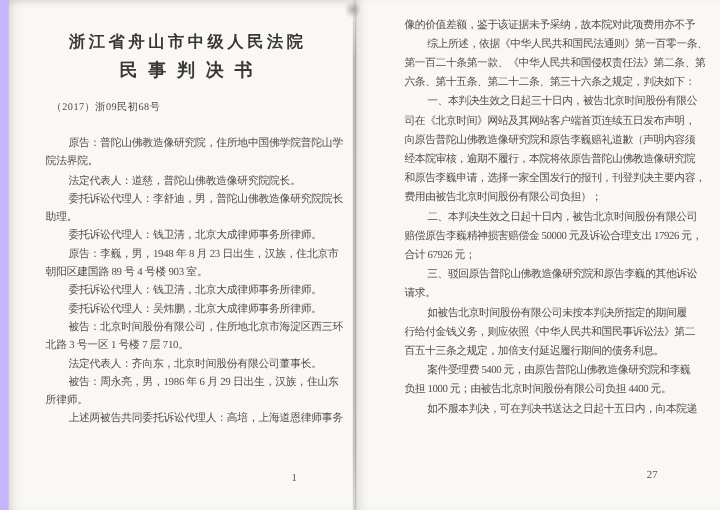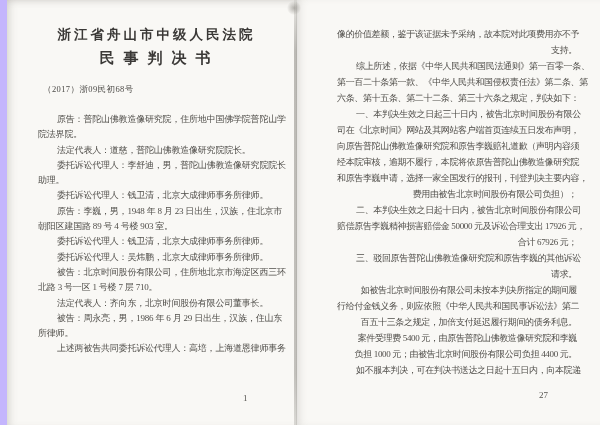--- a/index.html
+++ b/index.html
@@ -28,21 +28,21 @@
     font-weight:bold; font-size:15px; letter-spacing:9px; text-indent:9px; color:#3a3836;
   }
   .caseno {
     position:absolute; top:84px; left:36px; width:209px; 
     font-size:8.5px; letter-spacing:.4px; color:#4c4a47;
   }
   .body { position:absolute; color:#504e4a; }
   .body .line { white-space:nowrap; }
   .body .line.indent { padding-left:19px; }
   .body-left  { top:112px; left:31px; width:228px; font-size:9px; line-height:15.3px; letter-spacing:-0.2px; }
-  .body-right { top:26px;  left:41px; width:240px; font-size:9px; line-height:16px;   letter-spacing:-0.35px;text-align:right; }
+  .body-right { top:12px;  left:41px; width:240px; font-size:9px; line-height:16px;   letter-spacing:-0.35px; }
   .pagenum { position:absolute; font-size:9px; color:#55534f; }
   .pagenum-left  { top:393px; left:236px; }
   .pagenum-right { top:390px; left:243px; }
 </style>
 </head>
 <body>
 
 <div id="screen">
 
   <div class="page page-left">
@@ -66,21 +66,20 @@
         <div class="line indent">被告：周永亮，男，1986 年 6 月 29 日出生，汉族，住山东</div>
         <div class="line">所律师。</div>
         <div class="line indent">上述两被告共同委托诉讼代理人：高培，上海道恩律师事务</div>
       </div>
     <div class="pagenum pagenum-left">1</div>
   </div>
 
   <div class="page page-right">
     <div class="body body-right">
         <div class="line">像的价值差额，鉴于该证据未予采纳，故本院对此项费用亦不予</div>
-        <div class="line">支持。</div>
         <div class="line indent">综上所述，依据《中华人民共和国民法通则》第一百零一条、</div>
         <div class="line">第一百二十条第一款、《中华人民共和国侵权责任法》第二条、第</div>
         <div class="line">六条、第十五条、第二十二条、第三十六条之规定，判决如下：</div>
         <div class="line indent">一、本判决生效之日起三十日内，被告北京时间股份有限公</div>
         <div class="line">司在《北京时间》网站及其网站客户端首页连续五日发布声明，</div>
         <div class="line">向原告普陀山佛教造像研究院和原告李巍赔礼道歉（声明内容须</div>
         <div class="line">经本院审核，逾期不履行，本院将依原告普陀山佛教造像研究院</div>
         <div class="line">和原告李巍申请，选择一家全国发行的报刊，刊登判决主要内容，</div>
         <div class="line">费用由被告北京时间股份有限公司负担）；</div>
         <div class="line indent">二、本判决生效之日起十日内，被告北京时间股份有限公司</div>

